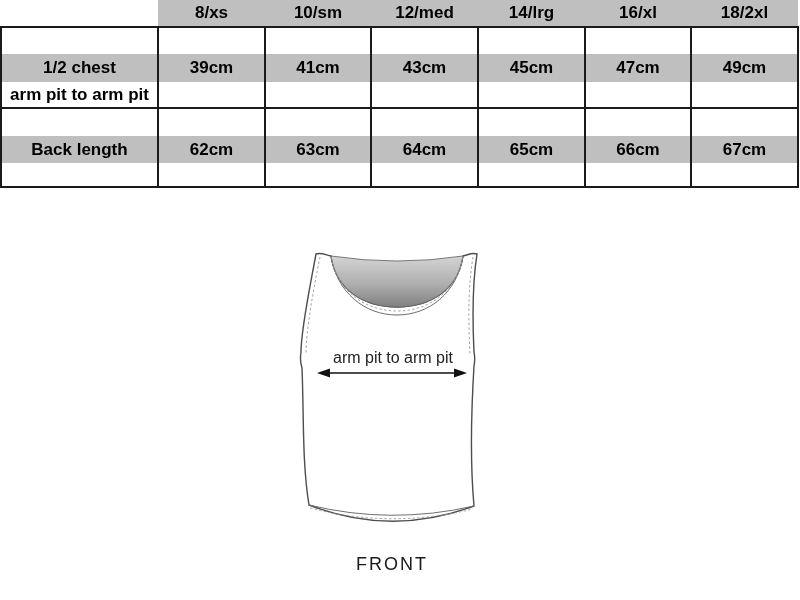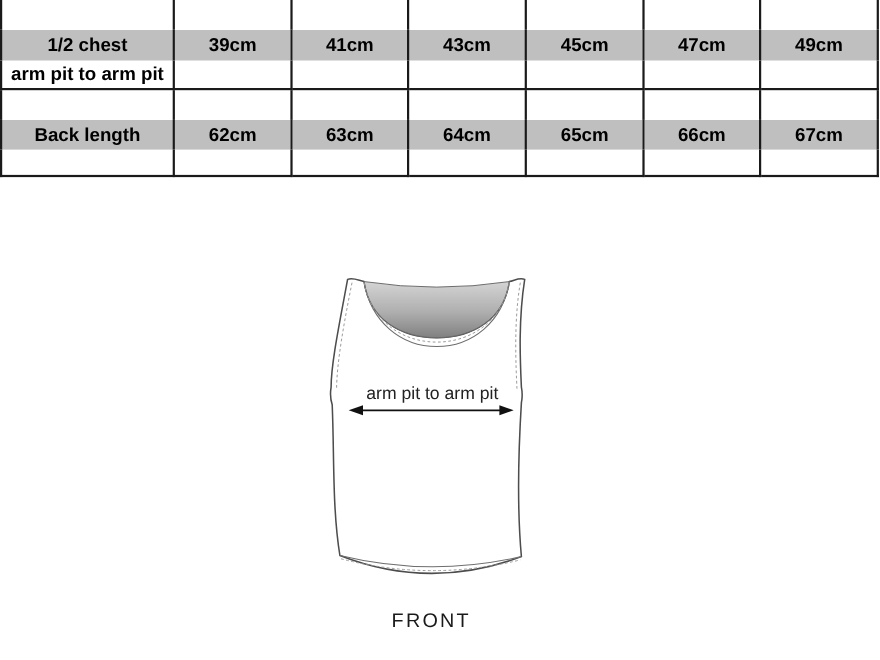--- a/index.html
+++ b/index.html
@@ -91,20 +91,29 @@
       <col style="width:157px">
         <col style="width:107px">
         <col style="width:106px">
       <col style="width:107px">
         <col style="width:107px">
         <col style="width:106px">
       <col style="width:107px">
     </colgroup>
 
     <tbody>
+        <tr class="hdr-row">
+      <td class="corner"></td>
+      <td>8/xs</td>
+      <td>10/sm</td>
+      <td>12/med</td>
+      <td>14/lrg</td>
+      <td>16/xl</td>
+      <td>18/2xl</td>
+    </tr>
 
     <tr class="body pad-row-a">
       <td></td>
           <td></td>
       <td></td>
           <td></td>
       <td></td>
           <td></td>
       <td></td>
     </tr>

